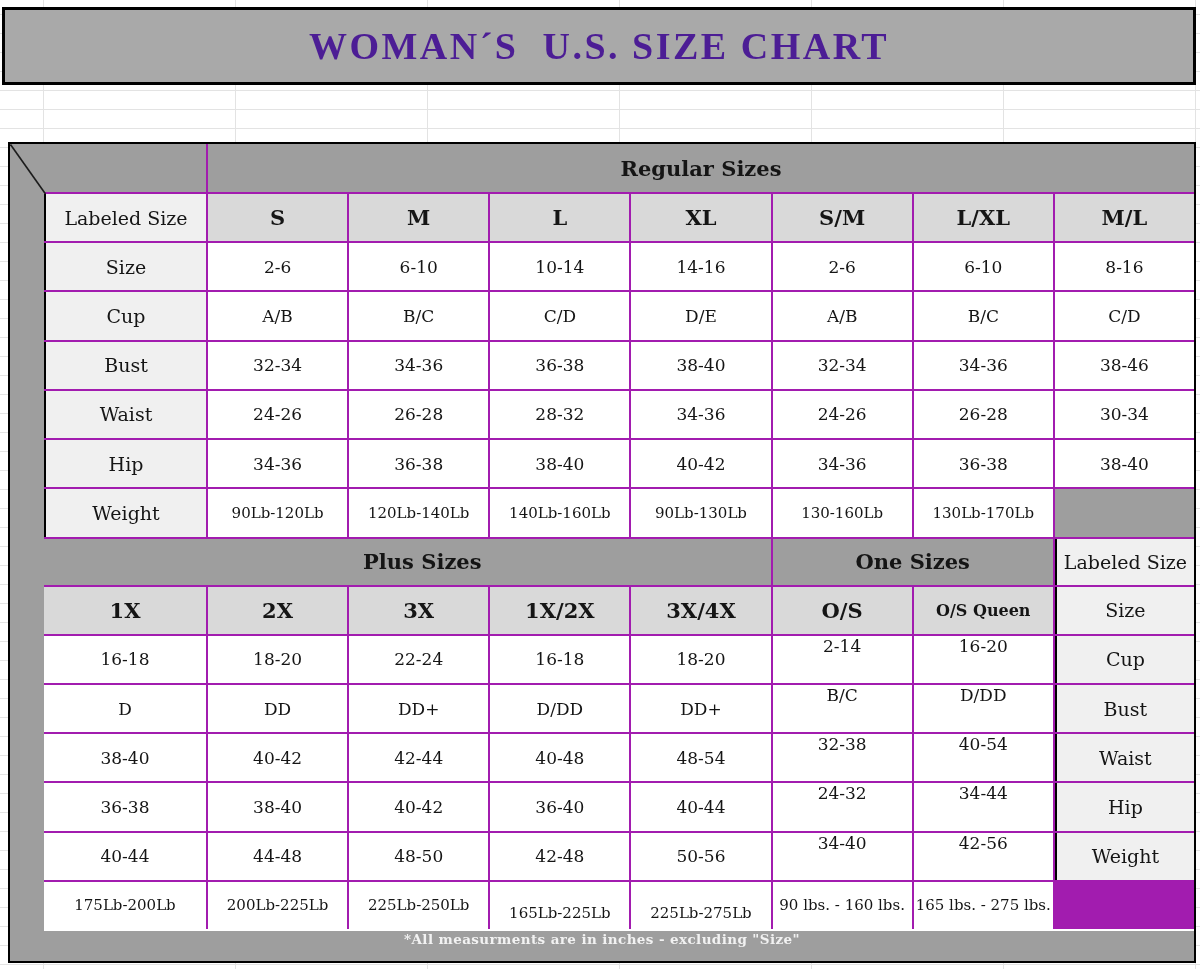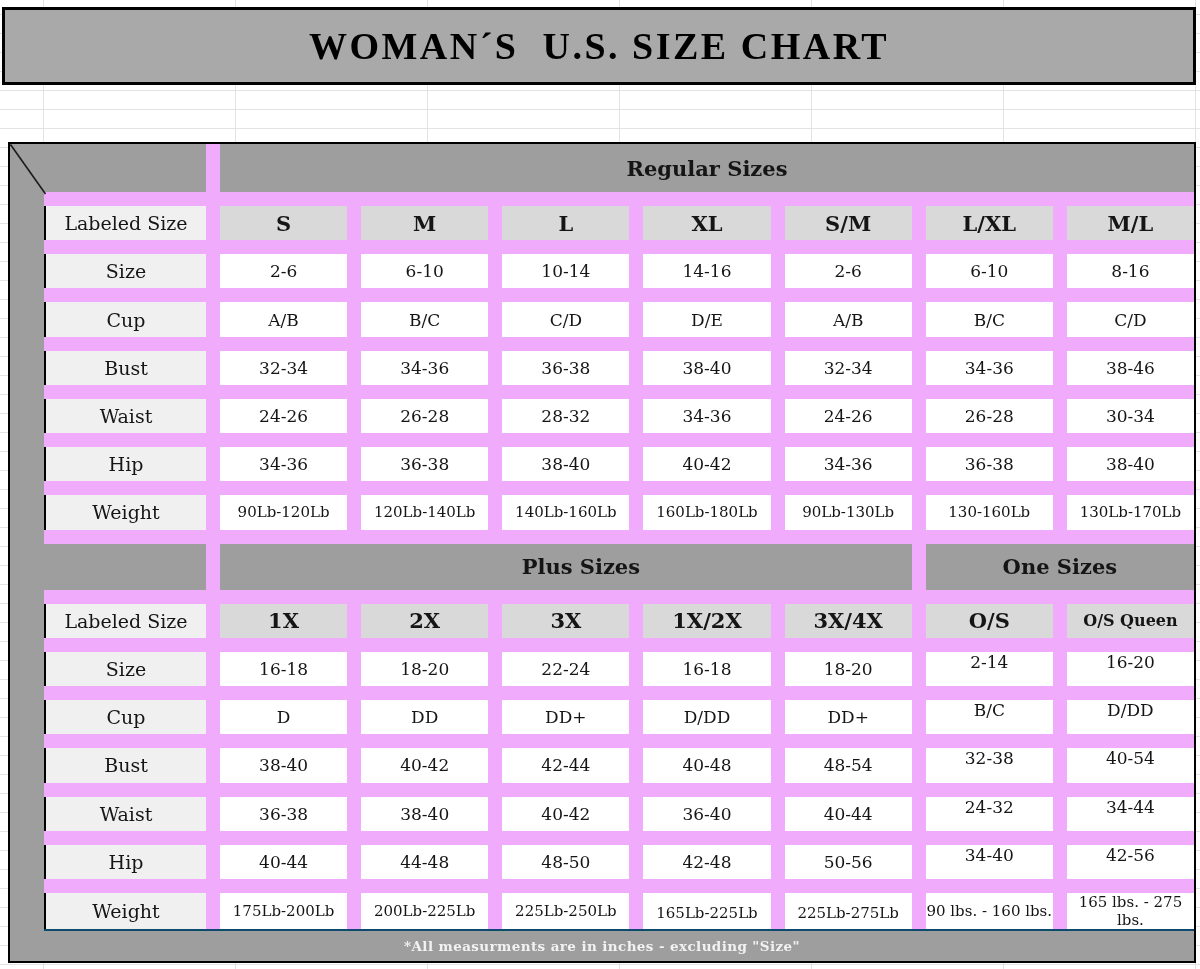--- a/index.html
+++ b/index.html
@@ -18,51 +18,51 @@
     background-position:0 -5px, 43px 0;
   }
   
   .title-box{
     position:absolute;left:2px;top:7px;width:1188px;height:72px;
     background:#a9a9a9;border:3px solid #000;
     display:flex;align-items:center;justify-content:center;
   }
   .title-box span{
     font-family:"Liberation Serif",serif;font-weight:bold;font-size:38px;
-    letter-spacing:2.5px;color:#000000;white-space:pre;
+    letter-spacing:2.5px;color:#4c1d95;white-space:pre;
   }
   .subtitle-box{
     position:absolute;left:2px;top:90px;width:1188px;height:31px;
     background:#7f7f7f;border:3px solid #000;
     display:flex;align-items:center;justify-content:center;
   }
   .subtitle-box span{
     font-family:"Liberation Serif",serif;font-weight:bold;font-size:20px;
     letter-spacing:18px;text-indent:18px;word-spacing:12px;color:#fff;white-space:pre;
   }
   
   .table-frame{
     position:absolute;left:8px;top:142px;width:1184px;height:817px;
     background:#9e9e9e;border:2px solid #000;
   }
   .corner-diagonal{position:absolute;left:0;top:0;z-index:3;}
   .footnote-band{
     position:absolute;left:0;right:0;bottom:0;height:30px;
-    background:#9e9e9e;display:flex;align-items:center;justify-content:center;margin-top:40px;
+    background:#9e9e9e;display:flex;justify-content:center;margin-top:40px;
   }
   .footnote-band span{
     font-size:13.5px;font-weight:bold;color:#f2f2f2;letter-spacing:0.4px;
   }
   
   #size-grid{
     position:absolute;left:34px;top:0;right:0;bottom:30px;
     display:grid;
     grid-template-columns:162px repeat(7,1fr);
     grid-template-rows:48px repeat(7,1fr) 46px repeat(7,1fr);
-    gap:14px;background:#f0abfc;border-bottom:2px solid #0c4a6e;
+    gap:2px;background:#a21caf;border-bottom:2px solid #ffffff;
   }
   #size-grid > div{
     display:flex;align-items:center;justify-content:center;
     color:#151515;text-align:center;
   }
   .band-spacer{background:#9e9e9e;}
   .band-cell{
     background:#9e9e9e;
     font-weight:bold;font-size:21px;color:#131313;
   }
@@ -142,21 +142,20 @@
         <div class="data-cell">36-38</div>
         <div class="data-cell">38-40</div>
         <div class="data-cell">40-42</div>
         <div class="data-cell">34-36</div>
         <div class="data-cell">36-38</div>
         <div class="data-cell">38-40</div>
         <div class="label-cell">Weight</div>
         <div class="data-cell small">90Lb-120Lb</div>
         <div class="data-cell small">120Lb-140Lb</div>
         <div class="data-cell small">140Lb-160Lb</div>
-        <div class="data-cell small">160Lb-180Lb</div>
         <div class="data-cell small">90Lb-130Lb</div>
         <div class="data-cell small">130-160Lb</div>
         <div class="data-cell small">130Lb-170Lb</div>
         <div class="band-spacer"></div>
         <div class="band-cell" style="grid-column: span 5; padding-left: 30px;">Plus Sizes</div>
         <div class="band-cell" style="grid-column: span 2;">One Sizes</div>
         <div class="label-cell">Labeled Size</div>
         <div class="head-cell">1X</div>
         <div class="head-cell">2X</div>
         <div class="head-cell">3X</div>

